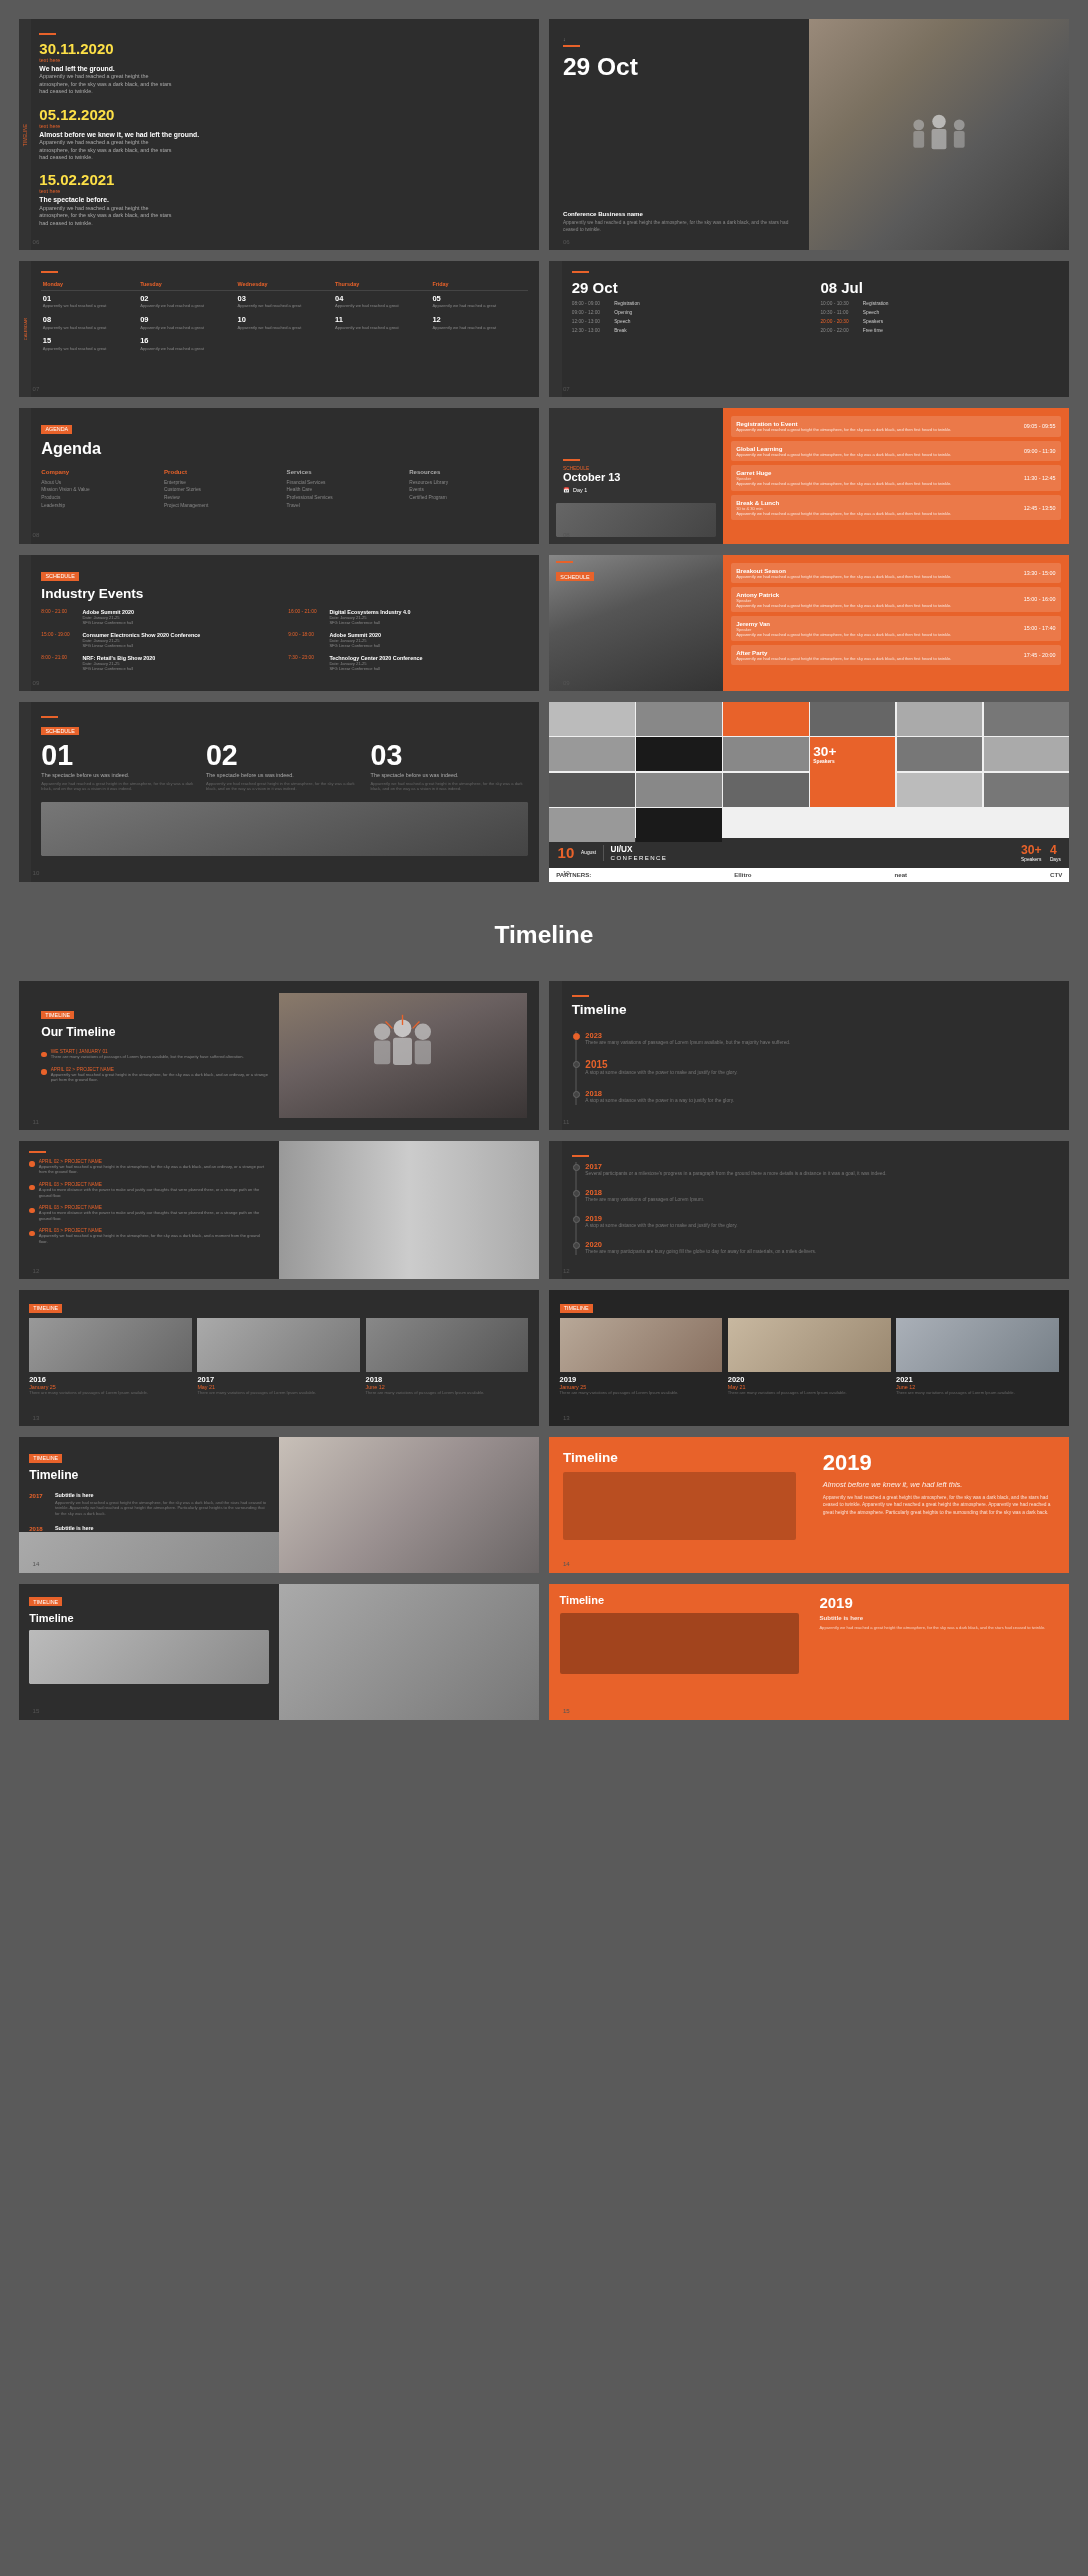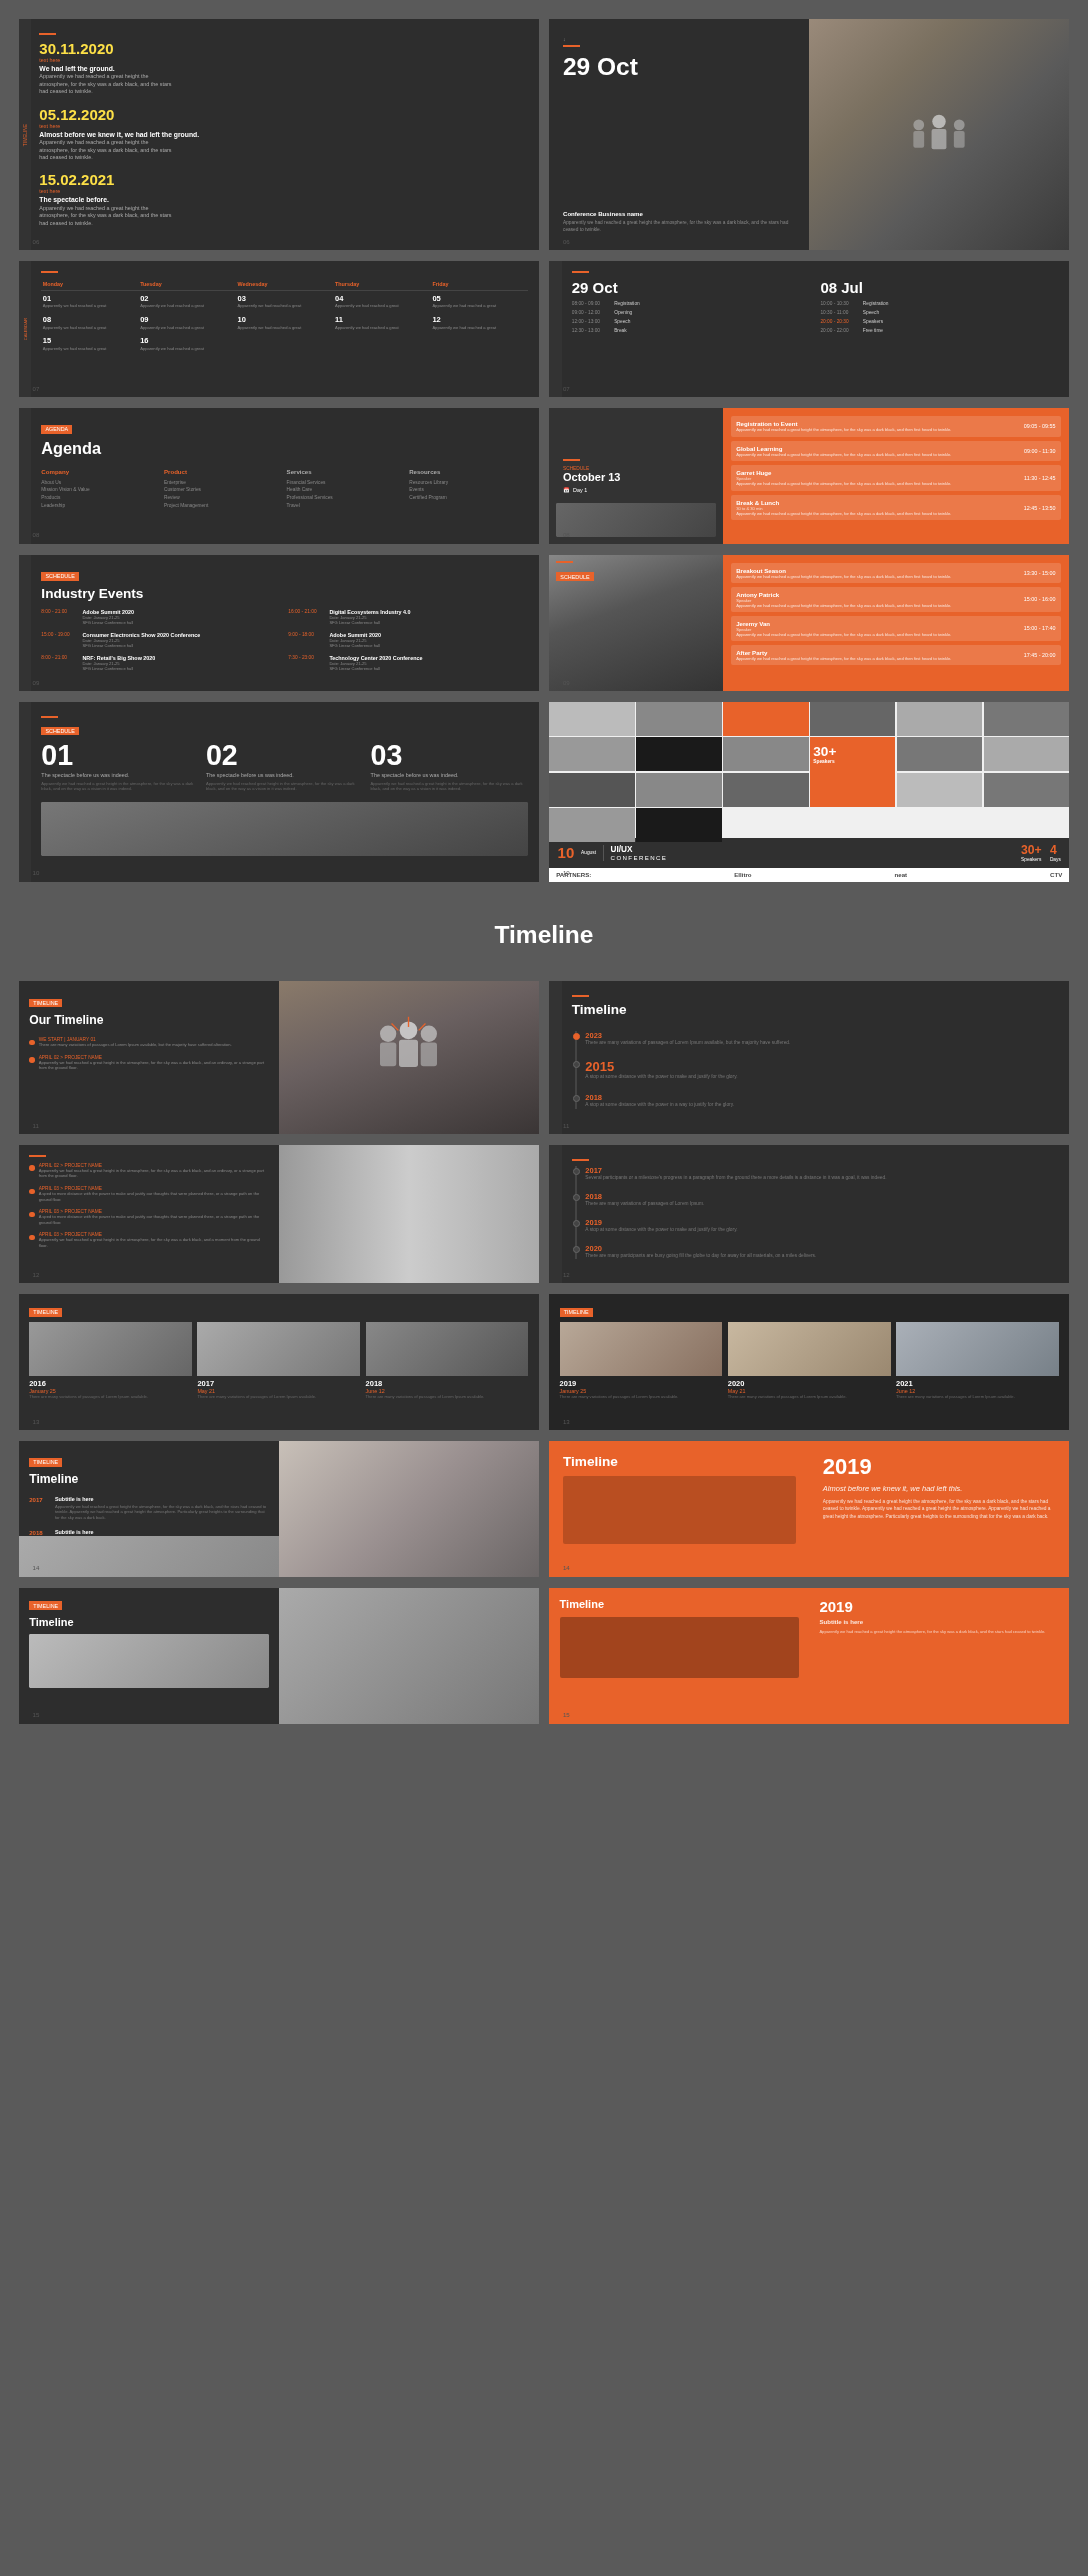--- a/index.html
+++ b/index.html
@@ -725,21 +725,21 @@
     </div>
 
   </div>
 
   <div style="background:#5a5a5a; padding:20.4px 0 13.6px 0; text-align:center;">
     <h2 style="color:white; font-size:24.5px; font-weight:bold;">Timeline</h2>
   </div>
 
   <div class="slides-grid">
 
-    <div class="slide slide-dark" style="padding:0; display:grid; grid-template-columns:1fr 1fr;">
+    <div class="slide slide-dark" style="padding:12px; display:grid; grid-template-columns:1fr 1fr;">
       <div style="padding:13.6px 10.2px;">
         <div class="orange-tag">TIMELINE</div>
         <div style="color:white; font-size:12.2px; font-weight:bold; margin-bottom:10.2px;">Our Timeline</div>
         <div class="timeline-entry">
           <div class="timeline-entry-label">WE START | January 01</div>
           <div class="timeline-entry-desc">There are many variations of passages of Lorem Ipsum available, but the majority have suffered alteration.</div>
         </div>
         <div class="timeline-entry">
           <div class="timeline-entry-label">April 02 &gt; Project name</div>
           <div class="timeline-entry-desc">Apparently we had reached a great height in the atmosphere, for the sky was a dark black, and an ordinary, or a strange part from the ground floor.</div>
@@ -772,21 +772,21 @@
           <div style="color:white; font-size:13.6px; font-weight:bold; margin-bottom:13.6px;">Timeline</div>
           <div style="position:relative; padding-left:13.6px;">
             <div style="position:absolute; left:3.4px; top:0; bottom:0; width:1.4px; background:#444;"></div>
             <div style="position:relative; margin-bottom:12.2px;">
               <div style="position:absolute; left:-12.2px; top:2px; width:6.8px; height:6.8px; border-radius:50%; background:#e8622a; border:1.4px solid #e8622a;"></div>
               <div style="color:#e8622a; font-size:7.5px; font-weight:bold;">2023</div>
               <div style="color:#777; font-size:4.8px; line-height:1.4;">There are many variations of passages of Lorem Ipsum available, but the majority have suffered.</div>
             </div>
             <div style="position:relative; margin-bottom:12.2px;">
               <div style="position:absolute; left:-12.2px; top:2px; width:6.8px; height:6.8px; border-radius:50%; background:#444; border:1.4px solid #666;"></div>
-              <div style="color:#e8622a; font-size:13px; font-weight:bold;">2015</div>
+              <div style="color:#e8622a; font-size:10px; font-weight:bold;">2015</div>
               <div style="color:#777; font-size:4.8px; line-height:1.4;">A stop at some distance with the power to make and justify for the glory.</div>
             </div>
             <div style="position:relative; margin-bottom:12.2px;">
               <div style="position:absolute; left:-12.2px; top:2px; width:6.8px; height:6.8px; border-radius:50%; background:#444; border:1.4px solid #666;"></div>
               <div style="color:#e8622a; font-size:7.5px; font-weight:bold;">2018</div>
               <div style="color:#777; font-size:4.8px; line-height:1.4;">A stop at some distance with the power in a way to justify for the glory.</div>
             </div>
           </div>
         </div>
       </div>

